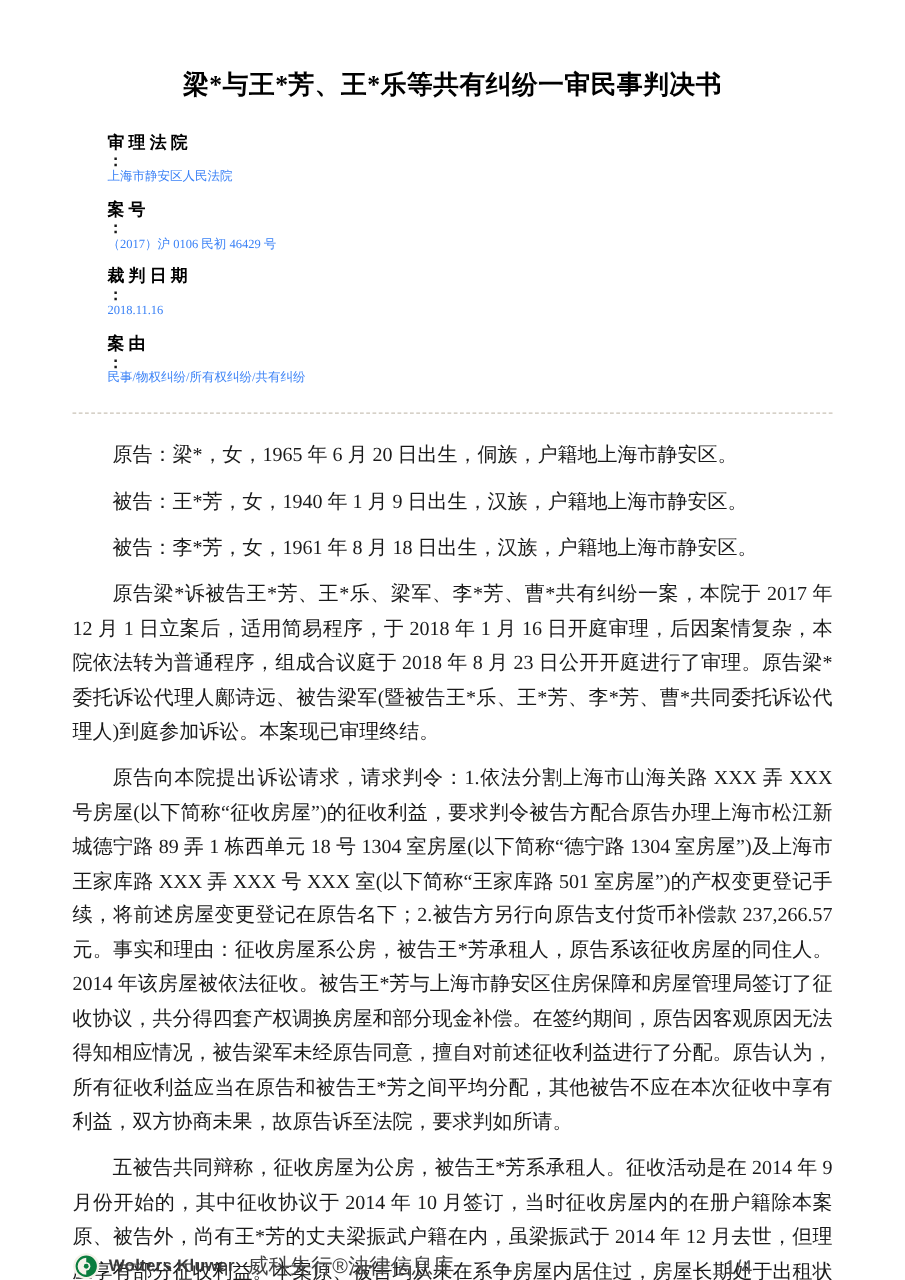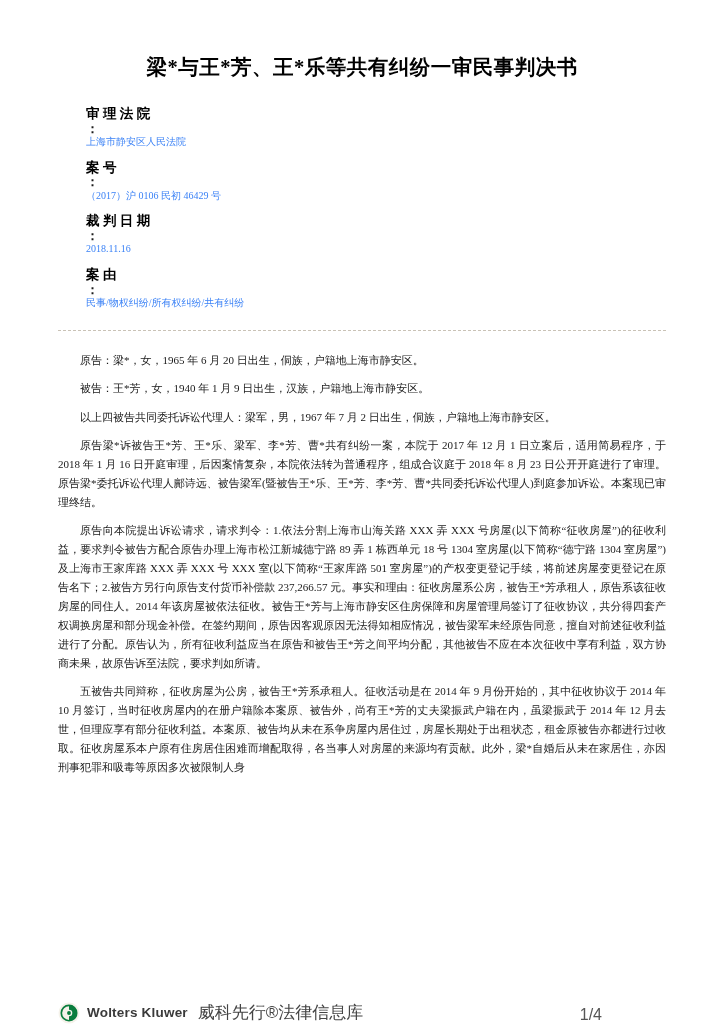--- a/index.html
+++ b/index.html
@@ -60,21 +60,21 @@
     font-size: 10px;
     color: #3b82f6;
   }
   .divider {
     border: 0;
     border-top: 1px dashed #c9c2b6;
     margin: 22px 0 20px 0;
   }
   .body-text p {
     margin: 0 0 9.5px 0;
-    font-size: 11px;
+    font-size: 16px;
     line-height: 1.72;
     text-align: justify;
     text-justify: inter-ideograph;
     color: #1a1a1a;
   }
   .body-text p.indent {
     text-indent: 2em;
   }
   .footer {
     position: absolute;
@@ -153,21 +153,21 @@
       <span class="meta-colon">：</span>
       <div class="meta-value">民事/物权纠纷/所有权纠纷/共有纠纷</div>
     </div>
   </div>
 
   <hr class="divider">
 
   <div class="body-text">
     <p class="indent">原告：梁*，女，1965 年 6 月 20 日出生，侗族，户籍地上海市静安区。</p>
     <p class="indent">被告：王*芳，女，1940 年 1 月 9 日出生，汉族，户籍地上海市静安区。</p>
-    <p class="indent">以上四被告共同委托诉讼代理人：梁军，男，1967 年 7 月 2 日出生，侗族，户籍地上海市静安区。</p>
+    <p class="indent">被告：李*芳，女，1961 年 8 月 18 日出生，汉族，户籍地上海市静安区。</p>
     <p class="indent">原告梁*诉被告王*芳、王*乐、梁军、李*芳、曹*共有纠纷一案，本院于 2017 年 12 月 1 日立案后，适用简易程序，于 2018 年 1 月 16 日开庭审理，后因案情复杂，本院依法转为普通程序，组成合议庭于 2018 年 8 月 23 日公开开庭进行了审理。原告梁*委托诉讼代理人鄺诗远、被告梁军(暨被告王*乐、王*芳、李*芳、曹*共同委托诉讼代理人)到庭参加诉讼。本案现已审理终结。</p>
     <p class="indent">原告向本院提出诉讼请求，请求判令：1.依法分割上海市山海关路 XXX 弄 XXX 号房屋(以下简称“征收房屋”)的征收利益，要求判令被告方配合原告办理上海市松江新城德宁路 89 弄 1 栋西单元 18 号 1304 室房屋(以下简称“德宁路 1304 室房屋”)及上海市王家库路 XXX 弄 XXX 号 XXX 室(以下简称“王家库路 501 室房屋”)的产权变更登记手续，将前述房屋变更登记在原告名下；2.被告方另行向原告支付货币补偿款 237,266.57 元。事实和理由：征收房屋系公房，被告王*芳承租人，原告系该征收房屋的同住人。2014 年该房屋被依法征收。被告王*芳与上海市静安区住房保障和房屋管理局签订了征收协议，共分得四套产权调换房屋和部分现金补偿。在签约期间，原告因客观原因无法得知相应情况，被告梁军未经原告同意，擅自对前述征收利益进行了分配。原告认为，所有征收利益应当在原告和被告王*芳之间平均分配，其他被告不应在本次征收中享有利益，双方协商未果，故原告诉至法院，要求判如所请。</p>
     <p class="indent">五被告共同辩称，征收房屋为公房，被告王*芳系承租人。征收活动是在 2014 年 9 月份开始的，其中征收协议于 2014 年 10 月签订，当时征收房屋内的在册户籍除本案原、被告外，尚有王*芳的丈夫梁振武户籍在内，虽梁振武于 2014 年 12 月去世，但理应享有部分征收利益。本案原、被告均从未在系争房屋内居住过，房屋长期处于出租状态，租金原被告亦都进行过收取。征收房屋系本户原有住房居住困难而增配取得，各当事人对房屋的来源均有贡献。此外，梁*自婚后从未在家居住，亦因刑事犯罪和吸毒等原因多次被限制人身</p>
   </div>
 
   <div class="footer">
     <div class="brand">
       <svg class="brand-logo" viewBox="0 0 40 40">
         <circle cx="20" cy="20" r="19" fill="#f5f2ea"></circle>
         <circle cx="20" cy="20" r="14" fill="none" stroke="#0a7d3e" stroke-width="3"></circle>

